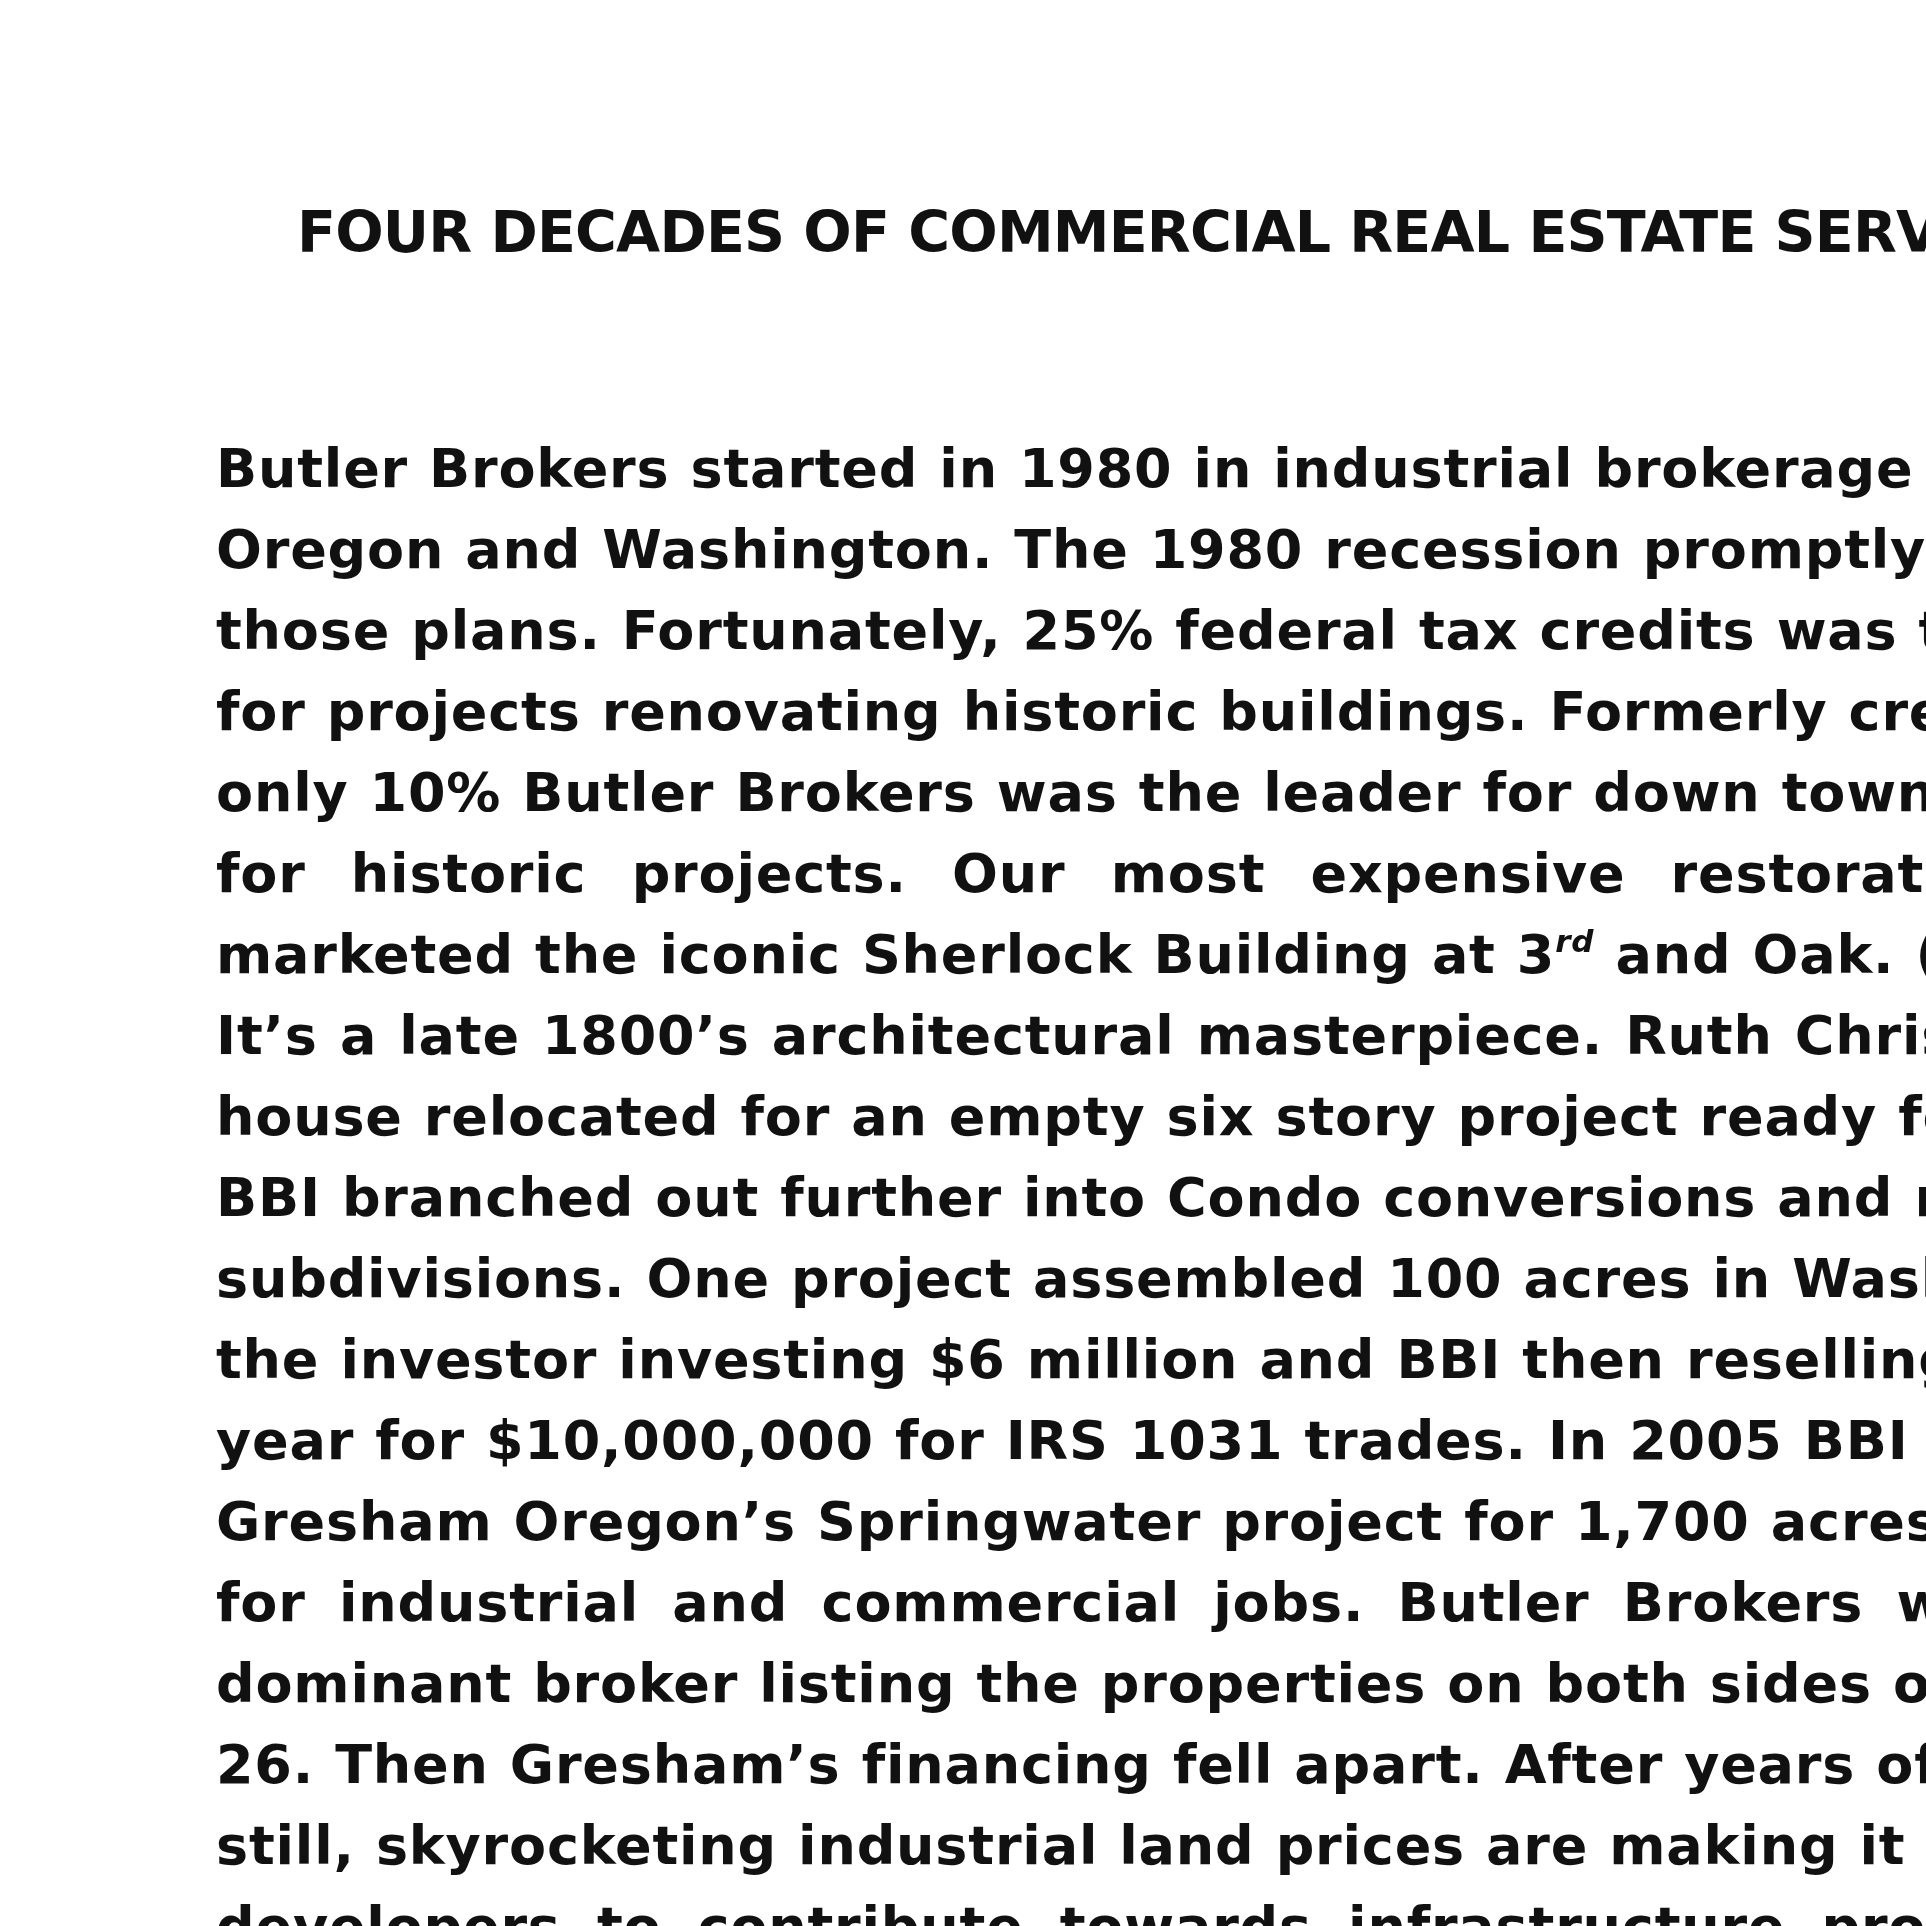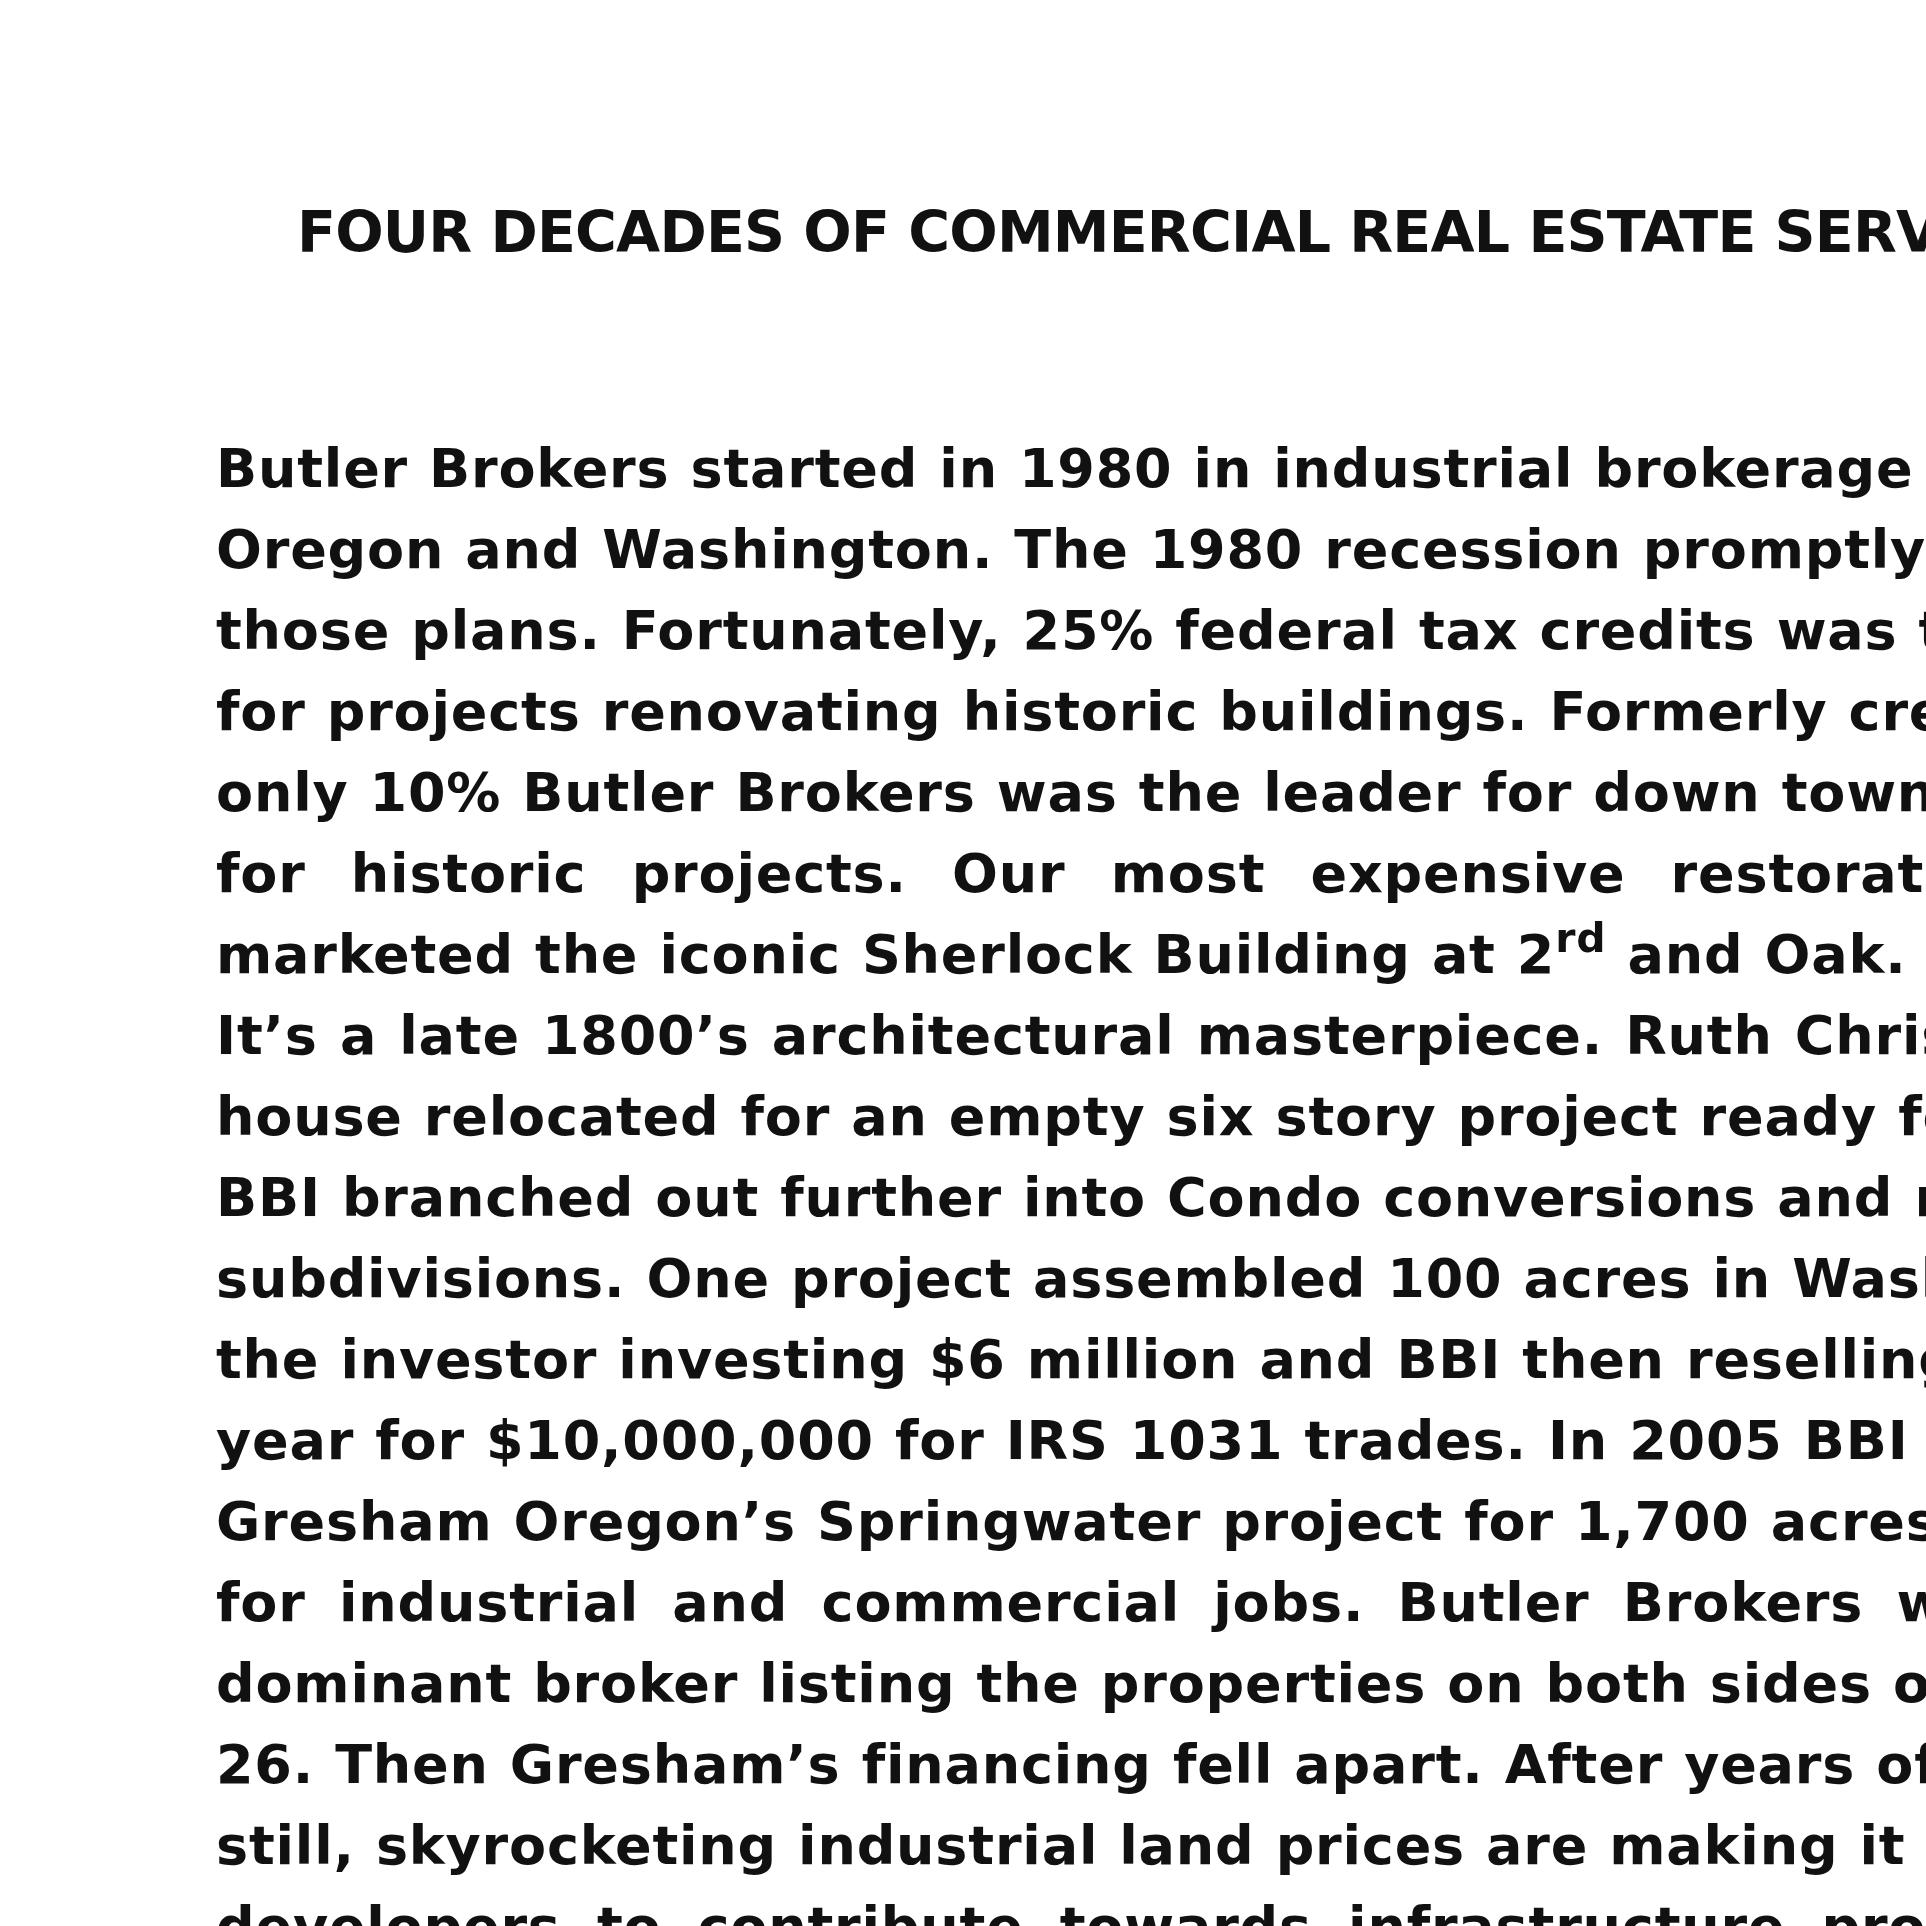--- a/index.html
+++ b/index.html
@@ -45,39 +45,40 @@
       line-height: 81px;
       font-size: 54px;
       font-weight: bold;
       white-space: nowrap;
       text-align: justify;
       text-align-last: justify;
       letter-spacing: 0.8px;
       word-spacing: 1.5px;
     }
     .line sup {
-      font-size: 41px;
+      font-size: 31px;
       line-height: 0;
       vertical-align: 21px;
+      font-style: italic;
     }
   </style>
 </head>
 <body>
 
 <div class="page">
   <div class="title">FOUR DECADES OF COMMERCIAL REAL ESTATE SERVICES</div>
 
   <div class="body-text">
     <span class="line">Butler Brokers started in 1980 in industrial brokerage services in</span>
     <span class="line">Oregon and Washington. The 1980 recession promptly modified</span>
     <span class="line">those plans. Fortunately, 25% federal tax credits was then put in</span>
     <span class="line">for projects renovating historic buildings.  Formerly credits were</span>
     <span class="line">only 10%   Butler Brokers was the leader for down town Portland</span>
     <span class="line">for historic projects. Our most expensive restoration we</span>
-    <span class="line"><span>marketed the iconic Sherlock Building at 2</span><sup>rd</sup><span> and Oak. (see photo).</span></span>
+    <span class="line"><span>marketed the iconic Sherlock Building at 3</span><sup>rd</sup><span> and Oak. (see photo).</span></span>
     <span class="line">It’s a late 1800’s architectural masterpiece.  Ruth Chris Steak</span>
     <span class="line">house relocated for an empty six story project ready for a remake.</span>
     <span class="line">BBI branched out further into Condo conversions and residential</span>
     <span class="line">subdivisions. One project assembled 100 acres in Washington for</span>
     <span class="line">the investor investing $6 million and BBI then reselling the same</span>
     <span class="line">year for $10,000,000 for IRS 1031 trades. In 2005 BBI focused on</span>
     <span class="line">Gresham Oregon’s Springwater project for 1,700 acres planned</span>
     <span class="line">for industrial and commercial jobs.   Butler Brokers was the</span>
     <span class="line">dominant broker listing the properties  on both sides of Highway</span>
     <span class="line">26.  Then Gresham’s financing  fell apart. After years of  standing</span>

